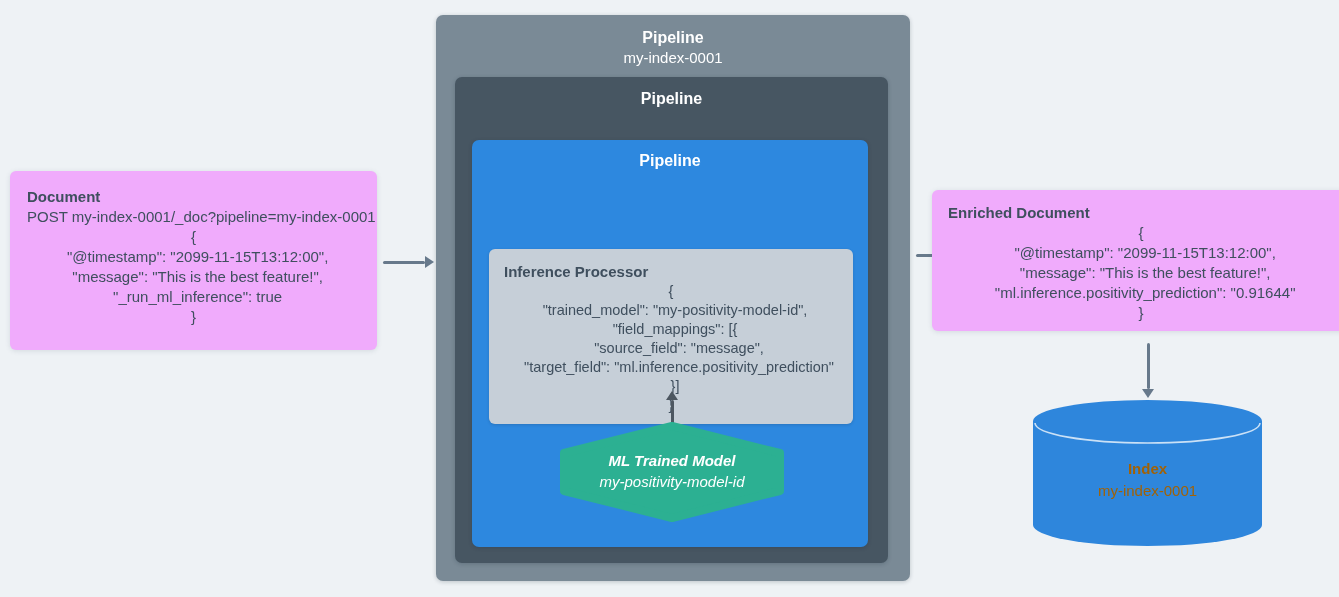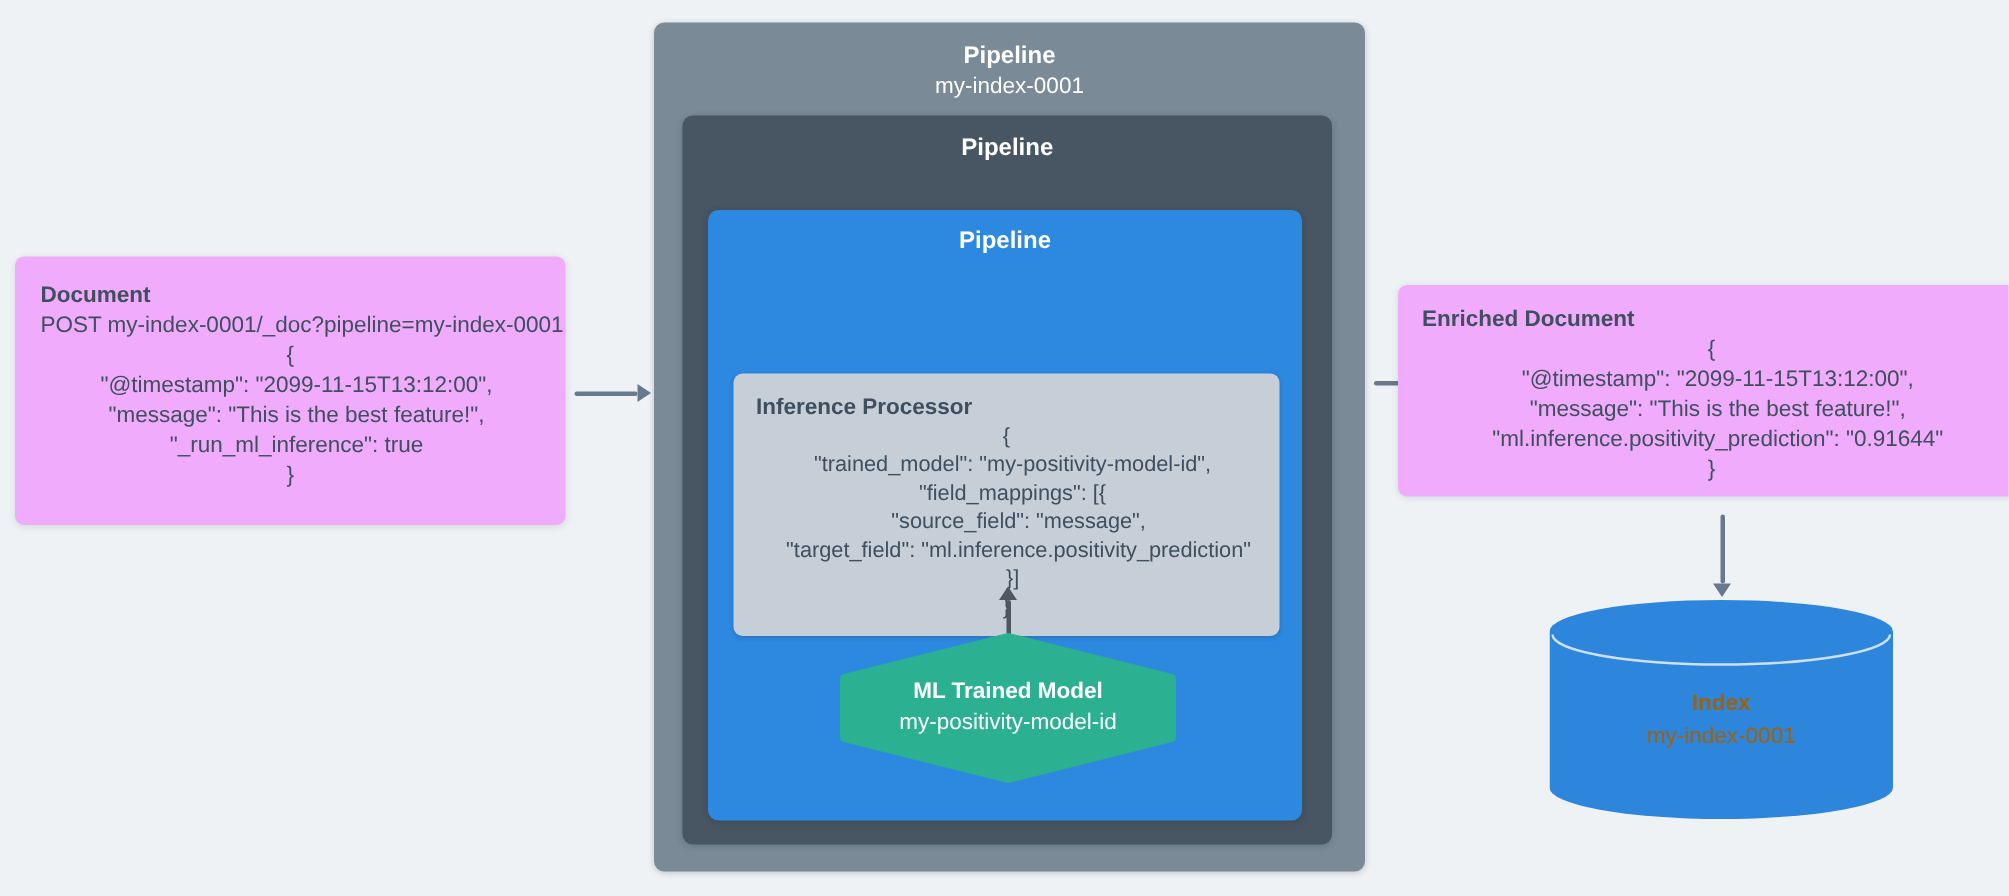--- a/index.html
+++ b/index.html
@@ -47,21 +47,21 @@
   .arrow-v { position:absolute; display:flex; flex-direction:column; align-items:center; width:14px; }
   .arrow-v .shaft { flex:1; width:3px; background:#67798b; border-radius:2px; }
   .arrow-down .head { width:0; height:0; border-left:6px solid transparent;
                       border-right:6px solid transparent; border-top:9px solid #67798b; }
   .arrow-up .head   { width:0; height:0; border-left:6px solid transparent;
                       border-right:6px solid transparent; border-bottom:9px solid #4d5761; }
   .arrow-up .shaft  { background:#4d5761; }
 
   
   .hex-wrap { position:absolute; left:560px; top:422px; width:224px; height:100px; }
-  .hex-label { position:absolute; left:560px; top:450px; width:224px; text-align:center; color:#fff; }
+  .hex-label { position:absolute; left:560px; top:450px; width:224px; text-align:center; color:#fff;font-style:italic; }
   .hex-label .node-title { font-weight:bold; font-size:15px; line-height:21px; }
   .hex-label .node-name  { font-size:15px; line-height:21px;text-align:center; }
 
   
   .cyl-wrap { position:absolute; left:1033px; top:400px; width:229px; height:146px; }
   .cyl-label { position:absolute; left:1033px; top:458px; width:229px; text-align:center; color:#a16207; }
   .cyl-label .node-title { font-weight:bold; font-size:15px; line-height:22px; }
   .cyl-label .node-name  { font-size:15px; line-height:22px; }
 </style>
 </head>

